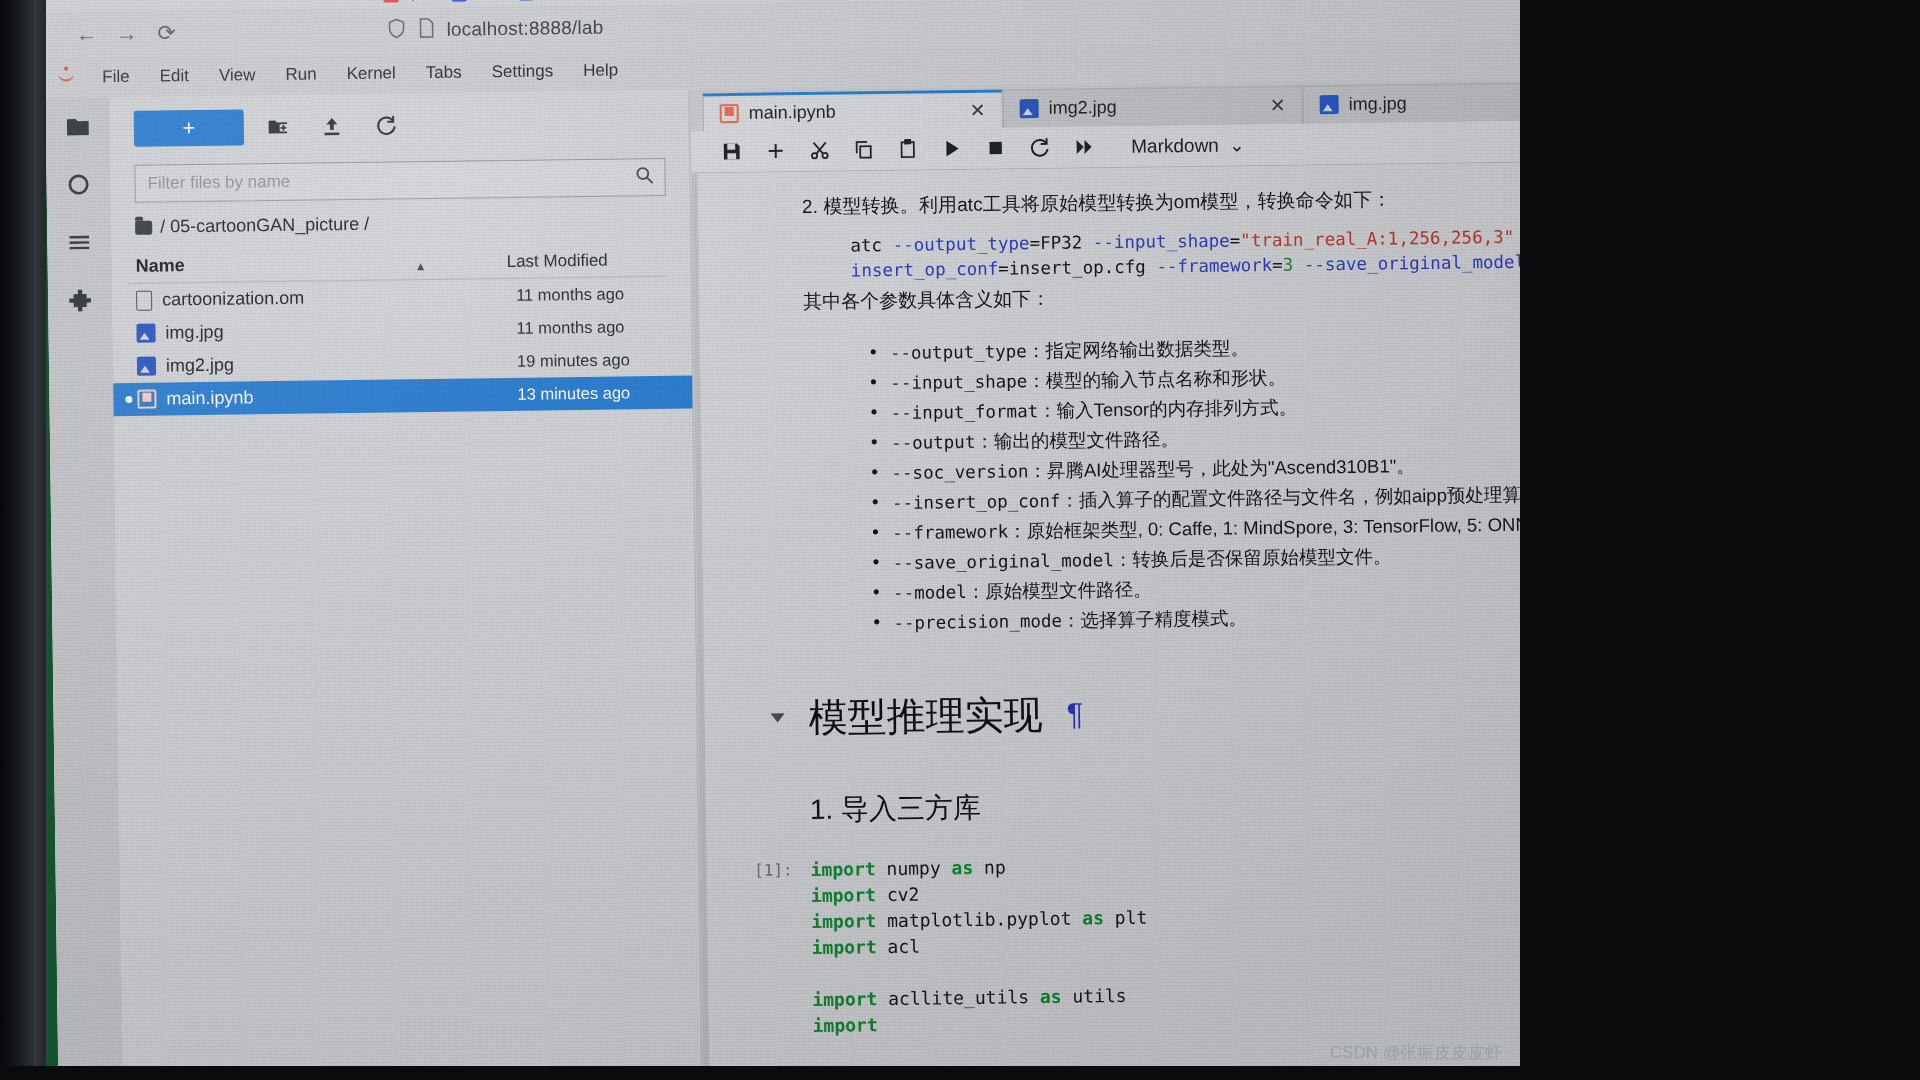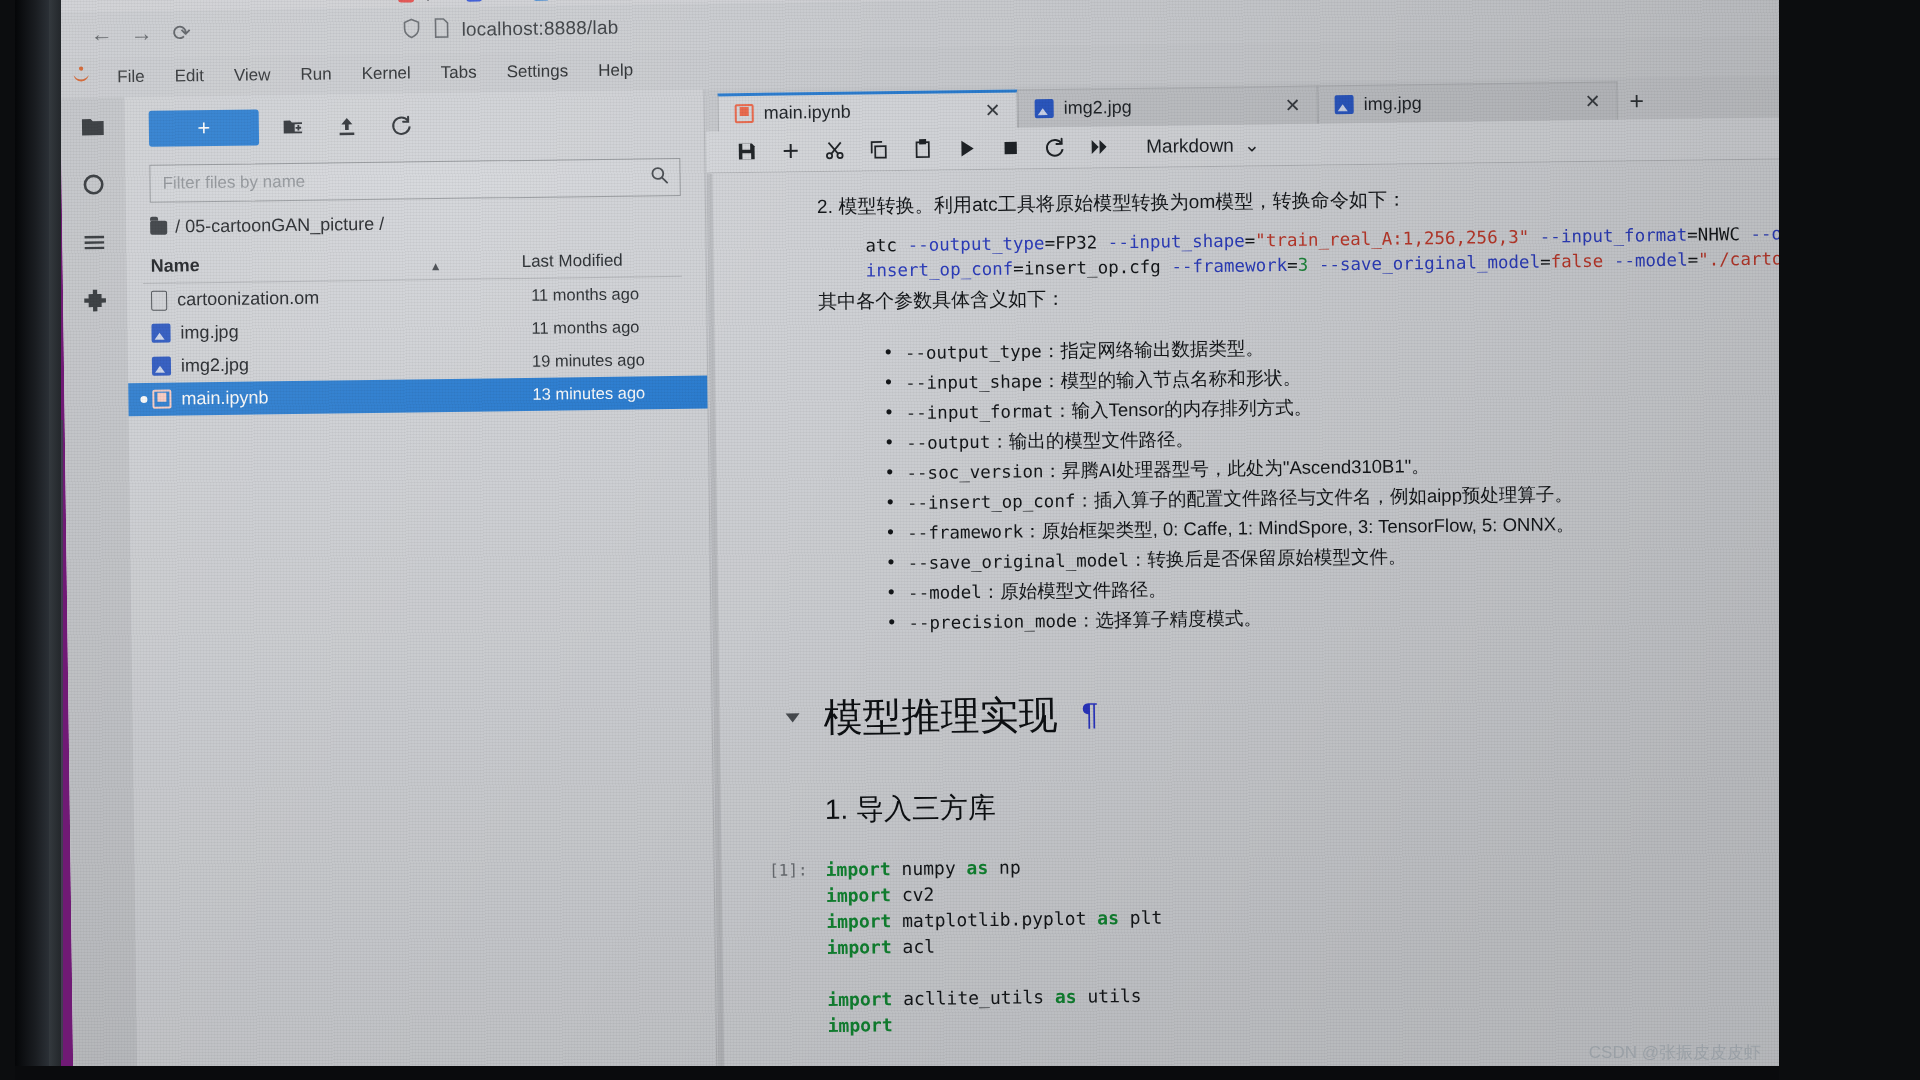--- a/index.html
+++ b/index.html
@@ -1,21 +1,21 @@
 <!DOCTYPE html>
 <html><head>
 <meta charset="utf-8">
 <style>
   * { box-sizing: border-box; margin: 0; padding: 0; }
   html, body {
     width: 1920px; height: 1080px; overflow: hidden;
     background: #0c0d0f;
     font-family: "Liberation Sans", "DejaVu Sans", sans-serif;
   }
-  #stage { position: relative; width: 1764px; height: 1080px; overflow: hidden; background:#701a75;margin-left:15px; }
+  #stage { position: relative; width: 1520px; height: 1080px; overflow: hidden; background:#14532d; }
 
   
   .bezel-left   { position:absolute; left:0; top:0; width:34px; height:1080px; background:linear-gradient(90deg,#050608 0%,#1a1d21 60%,#2b3036 100%); z-index:40;}
   .bezel-left2  { position:absolute; left:28px; top:0; width:18px; height:1080px; background:linear-gradient(90deg,#3c4247,#23272b); z-index:39;}
   .bezel-bottom { position:absolute; left:0; bottom:0; width:1920px; height:14px; background:#0a0b0d; z-index:41;}
   .bezel-glowL  { position:absolute; left:22px; top:420px; width:26px; height:640px; background:linear-gradient(90deg,#6f7d86,#39424a); opacity:.85; z-index:38;}
 
   
   .screen {
     position:absolute; left:44px; top:-14px; width:1930px; height:1120px;

